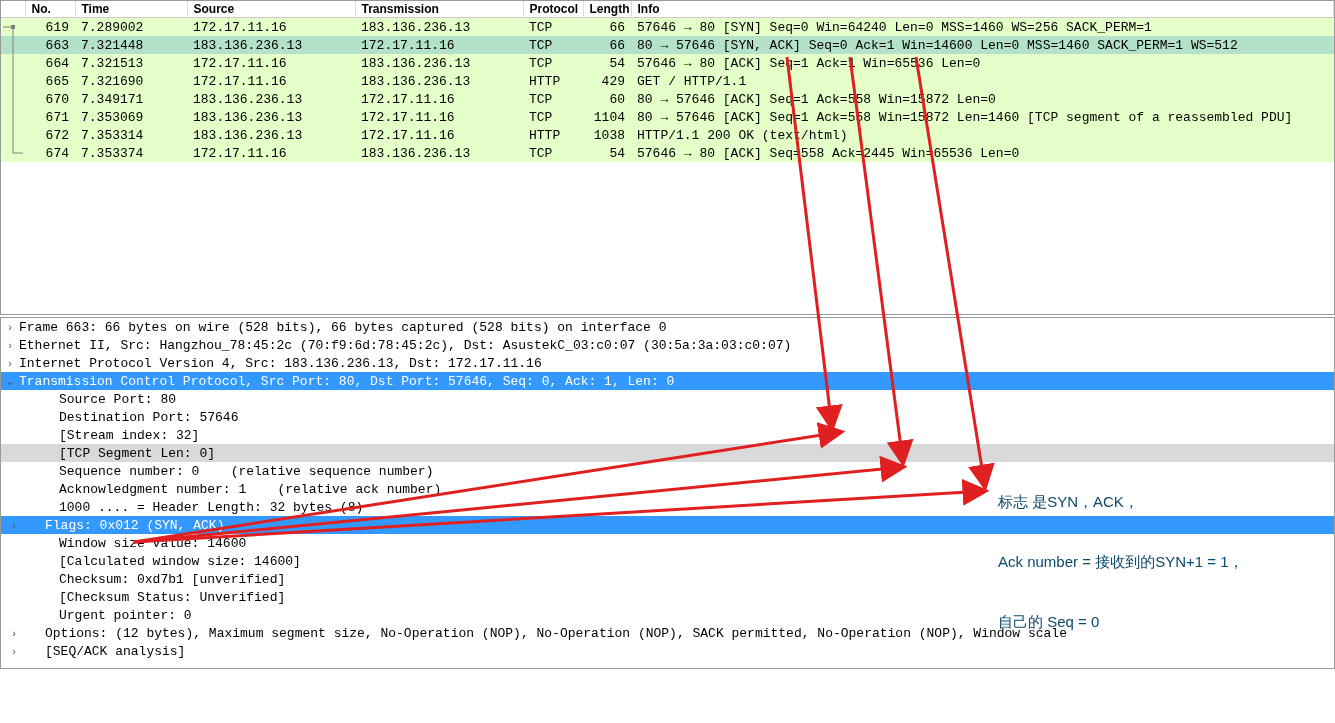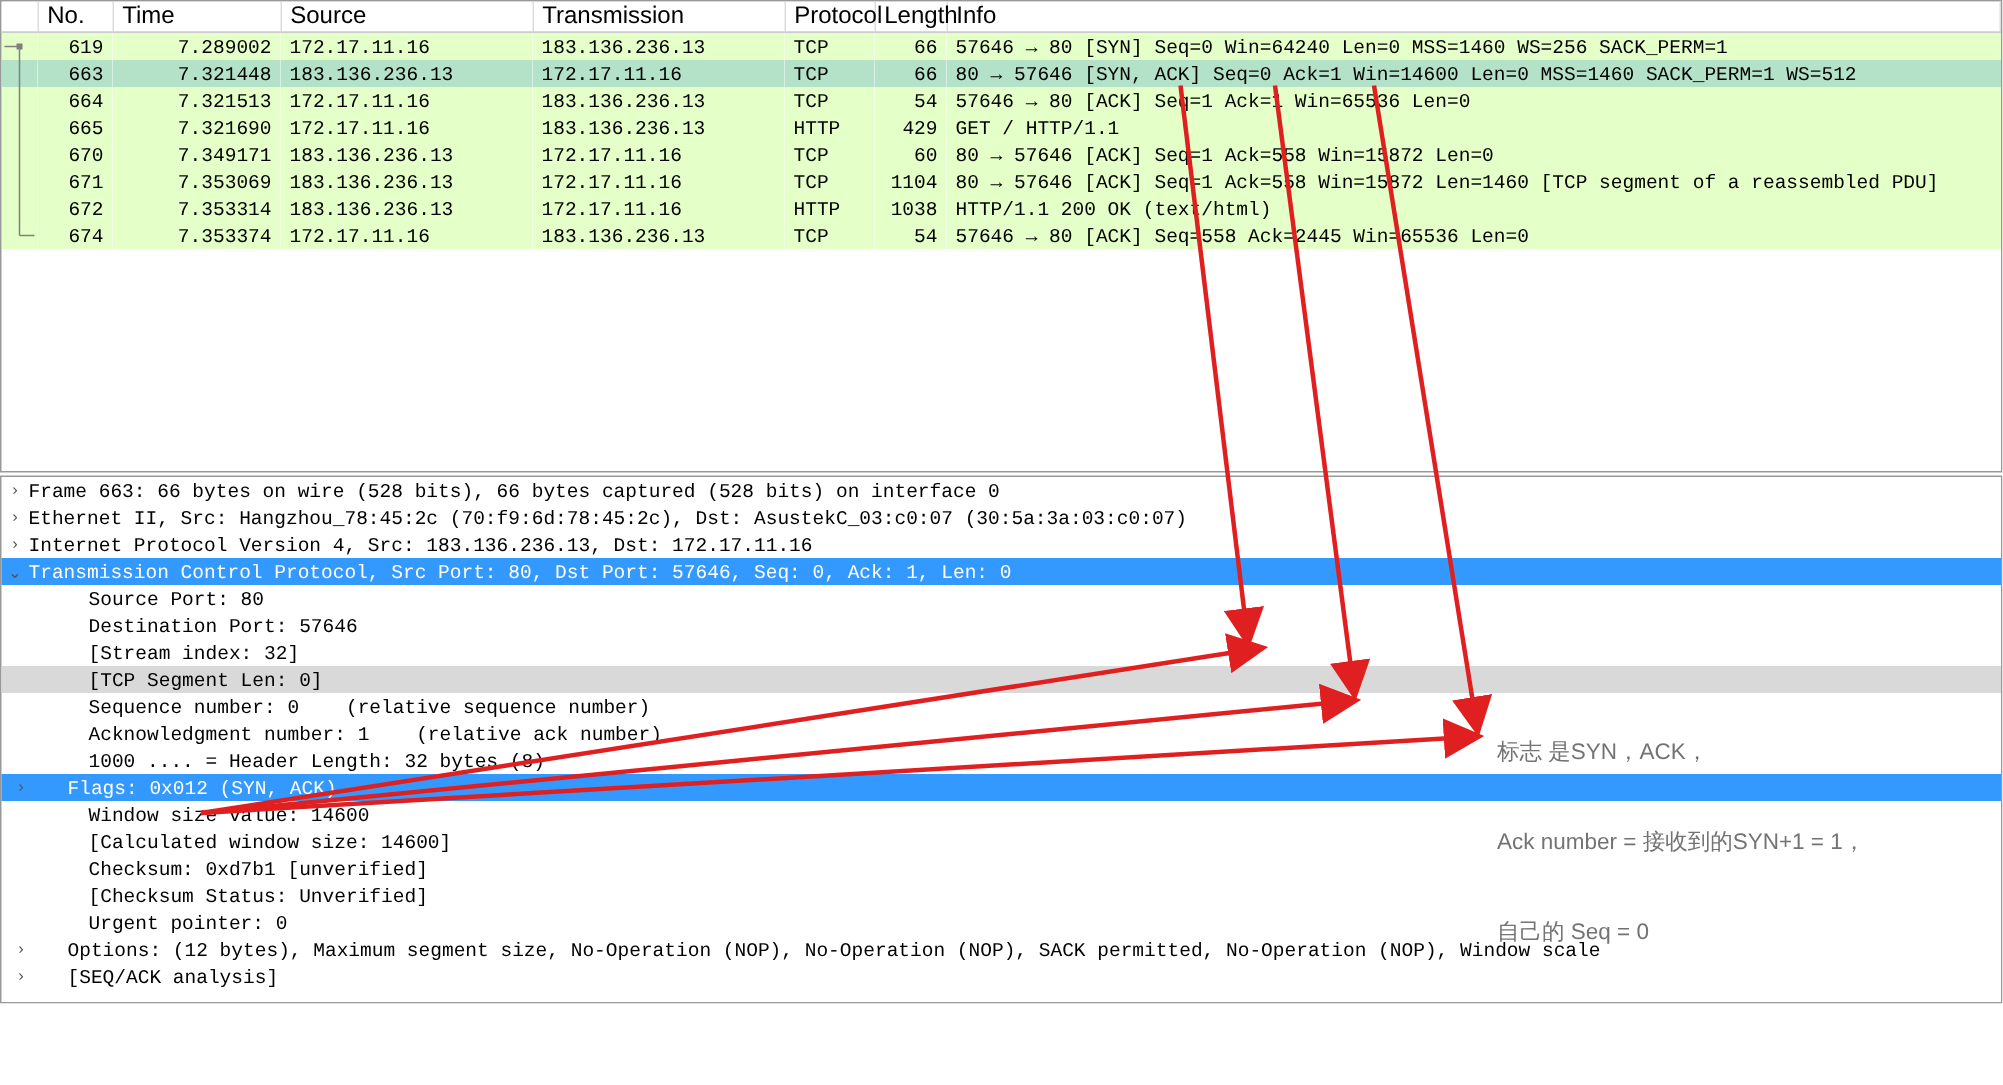--- a/index.html
+++ b/index.html
@@ -20,43 +20,43 @@
     background: #fff;
     border: 1px solid #999;
   }
   #packet-list table {
     border-collapse: collapse;
     width: 100%;
     table-layout: fixed;
   }
   #packet-list thead th {
     text-align: left;
-    font-weight: normal;
+    font-weight: bold;
     font-family: Arial, sans-serif;
-    font-size: 16px;
+    font-size: 12px;
     padding: 1px 6px 1px 6px;
     border-right: 1px solid #ddd;
     border-bottom: 1px solid #ccc;
     background: #fff;
     white-space: nowrap;
   }
   #packet-list tbody td {
     padding: 1px 6px;
     white-space: nowrap;
     overflow: hidden;
   }
   .tree-gutter {
     width: 24px;
     padding: 0 !important;
     text-align: center;
     vertical-align: middle;
   }
   .tree-gutter svg { display:block; }
   .col-no      { width: 50px; text-align: right; }
-  .col-time    { width: 112px; text-align: right; }
+  .col-time    { width: 112px; }
   .col-src     { width: 168px; }
   .col-dst     { width: 168px; }
   .col-proto   { width: 60px; }
   .col-len     { width: 44px; text-align: right;}
   .col-info    { }
   tbody .col-info { white-space: pre; }
   .row-green  { background: #e4ffc7; }
   .row-teal   { background: #b3e2c9; }
   #packet-list tbody tr { height: 18px; font-family: Liberation Mono, monospace; }
 
@@ -88,21 +88,21 @@
   .ind-2 { padding-left: 40px; }
   .sel-blue {
     background: #3399ff;
     color: #fff;
   }
   .sel-gray {
     background: #d9d9d9;
   }
   
   .annotation {
-    color: #737373;
+    color: #0c4a6e;
     font-family: "Microsoft YaHei", Arial, sans-serif;
     font-size: 15px;
     line-height: 20px;
     white-space: pre;
   }
   #svg-overlay {
     position: absolute;
     left: 0;
     top: 0;
     pointer-events: none;

